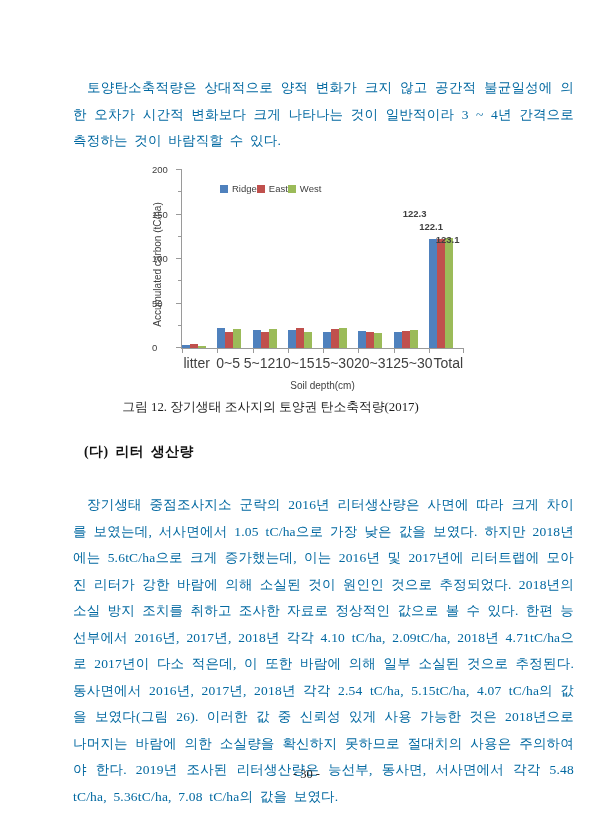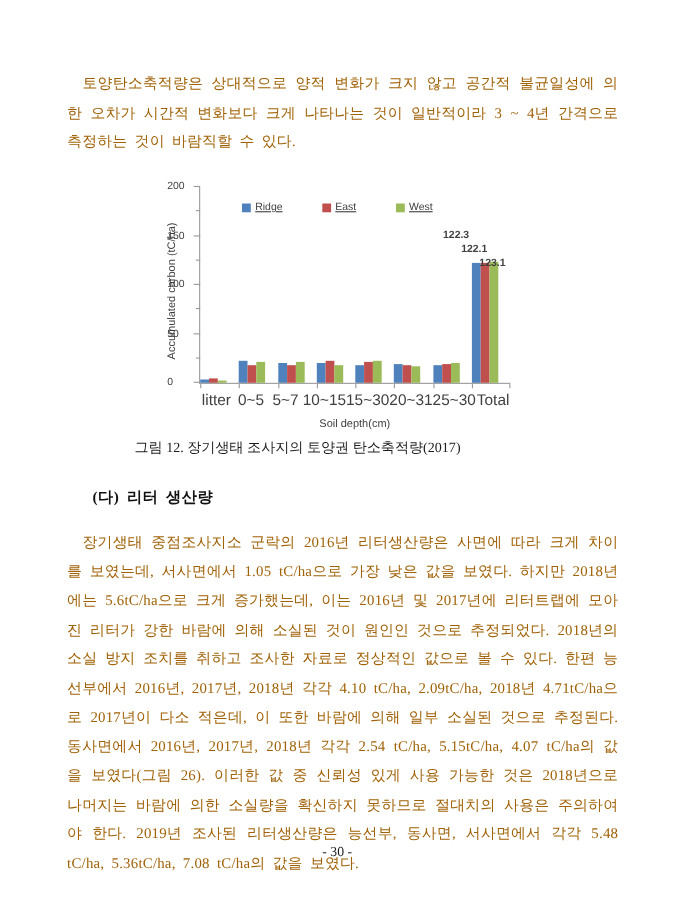--- a/index.html
+++ b/index.html
@@ -3,23 +3,23 @@
 <meta charset="utf-8">
 <style>
   html, body { margin:0; padding:0; background:#ffffff; }
   .page {
     position:relative; width:613px; height:840px; background:#ffffff;
     overflow:hidden;
     font-family:"Liberation Serif","DejaVu Serif",serif;
     color:#1a1a1a;
   }
   .para {
-    position:absolute; left:57px; width:501px; margin:4px;
+    position:absolute; left:57px; width:501px; margin:16px;
     font-size:13.5px; line-height:26.5px; text-align:justify;
-    word-spacing:3px; letter-spacing:0.2px; color:#a16207;
+    word-spacing:3px; letter-spacing:0.2px; color:#0369a1;
   }
   .para.indent { text-indent:14px; }
   .para-top { top:59px; }
   .para-body { top:476px; }
 
   
   .chart {
     position:absolute; left:148px; top:163px; width:348px; height:235px;
     font-family:"Liberation Sans","DejaVu Sans",sans-serif; color:#404040;
   }
@@ -28,22 +28,22 @@
     transform:rotate(-90deg); font-size:10px; text-align:center; color:#404040;
   }
   .plot-area {
     position:absolute; left:33px; top:7px; width:282px; height:178px;
     border-left:1px solid #9a9a9a; border-bottom:1px solid #9a9a9a;
   }
   .ymark { position:absolute; left:-4px; width:4px; height:1px; background:#9a9a9a; }
   .ymark.major { left:-6px; width:6px; }
   .xmark { position:absolute; bottom:-5px; width:1px; height:4px; background:#9a9a9a; }
   .legend {
-    position:absolute; top:13px; left:38px; display:flex; gap:36px;
-    font-size:9.5px; color:#404040; z-index:2;text-decoration:underline;
+    position:absolute; top:13px; left:38px; display:flex; 
+    font-size:9.5px; color:#404040; z-index:2;
   }
   .legend-item { display:flex; align-items:center; gap:4px; }
   .swatch { width:8px; height:8px; display:inline-block; }
   .groups {
     position:absolute; left:0; bottom:0; width:100%; height:100%;
     display:flex; align-items:flex-end; z-index:1;
   }
   .slot { flex:1; display:flex; align-items:flex-end; }
   .group { display:flex; align-items:flex-end; position:relative; }
   .bar { width:8px; }
@@ -187,21 +187,21 @@
         <div class="xmark" style="left: 105.75px;"></div>
         <div class="xmark" style="left: 141px;"></div>
         <div class="xmark" style="left: 176.25px;"></div>
         <div class="xmark" style="left: 211.5px;"></div>
         <div class="xmark" style="left: 246.75px;"></div>
         <div class="xmark" style="left: 281px;"></div>
       </div>
     <div class="x-labels">
         <div class="xlabel">litter</div>
         <div class="xlabel">0~5</div>
-        <div class="xlabel">5~7</div>
+        <div class="xlabel">5~12</div>
         <div class="xlabel">10~15</div>
         <div class="xlabel">15~30</div>
         <div class="xlabel">20~31</div>
         <div class="xlabel">25~30</div>
         <div class="xlabel">Total</div>
       </div>
     <div class="x-axis-title">Soil depth(cm)</div>
   </div>
 
   <p class="caption">그림 12. 장기생태 조사지의 토양권 탄소축적량(2017)</p>

